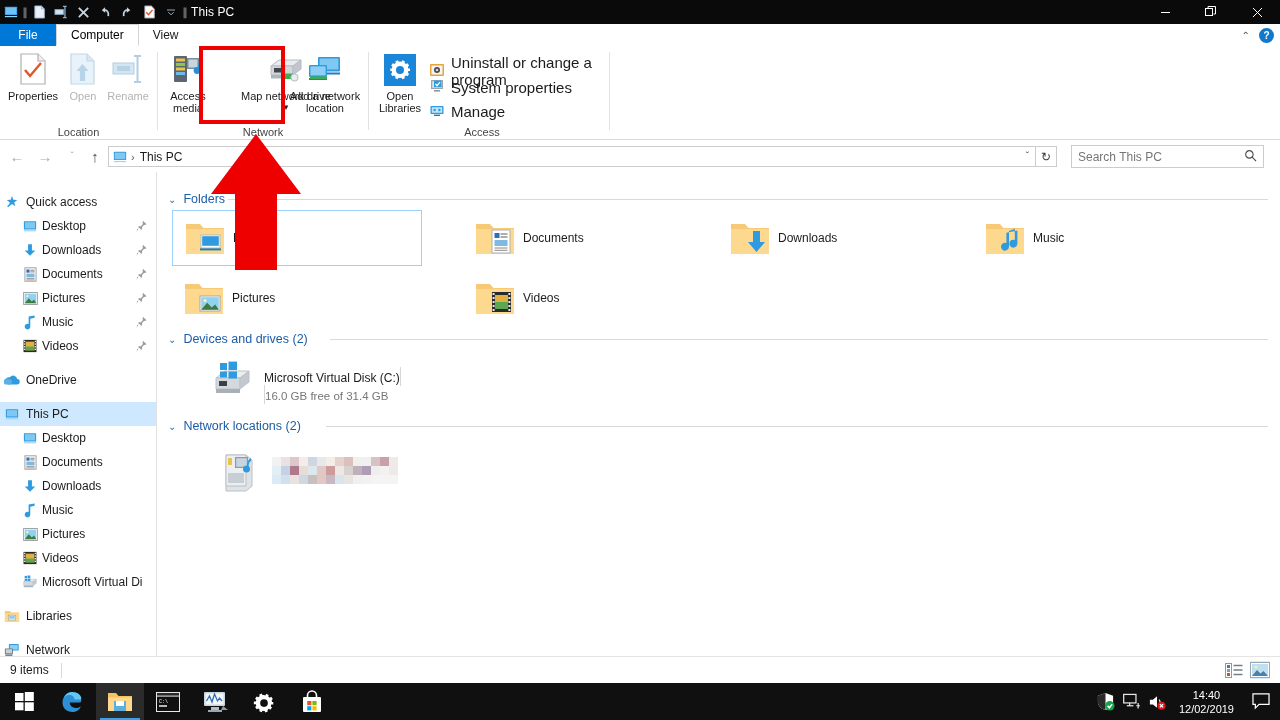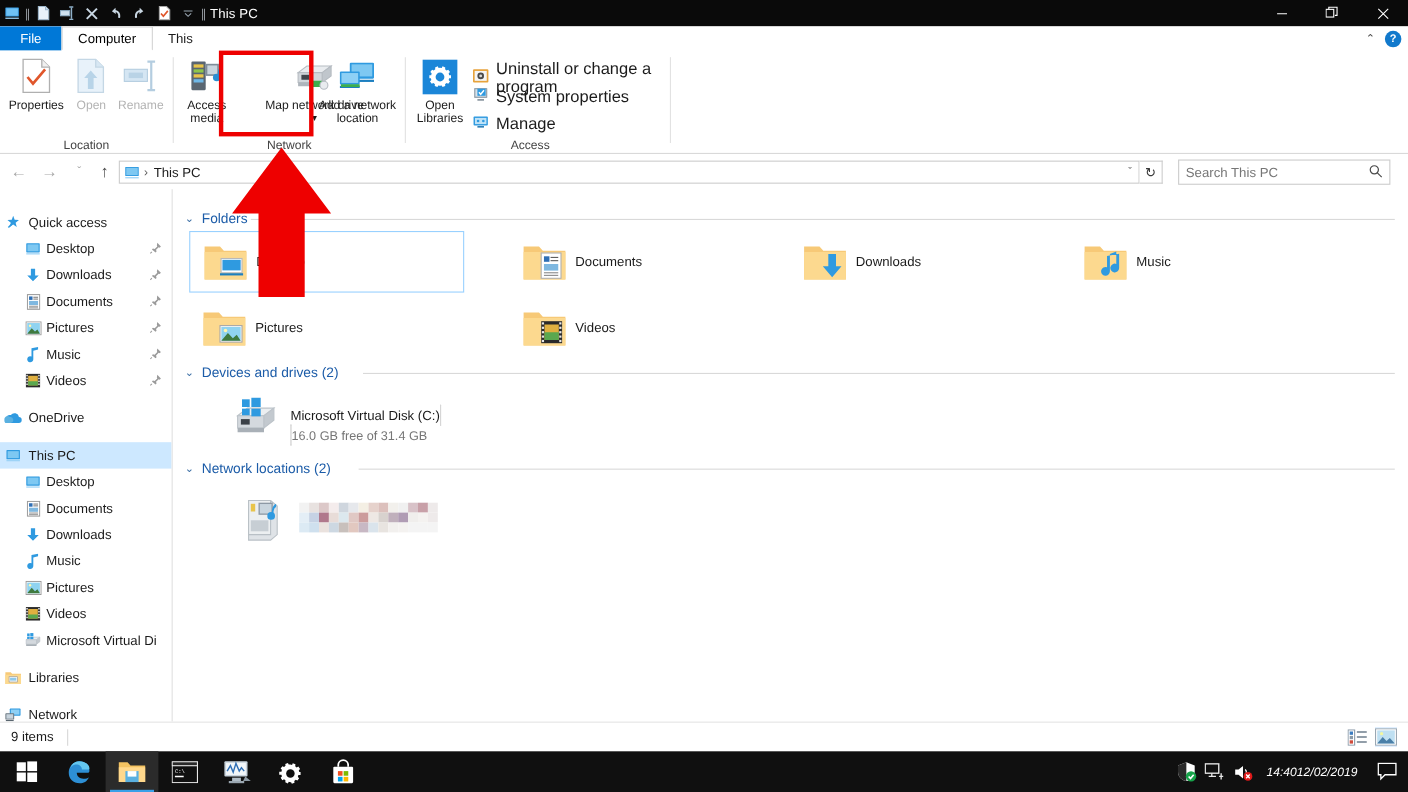--- a/index.html
+++ b/index.html
@@ -150,21 +150,21 @@
   .view-btn { width:20px; height:18px; display:flex; align-items:center; justify-content:center;}
   .view-btn.active { background:#ddeeff; }
 
   
   .taskbar { position:absolute; left:0; top:683px; width:1280px; height:37px; background:#101010; display:flex; align-items:center;}
   .tbk-btn { width:48px; height:37px; display:flex; align-items:center; justify-content:center; position:relative;}
   .tbk-btn.active { background:#2b2b2b; }
   .tbk-btn.active::after { content:""; position:absolute; bottom:0; left:4px; right:4px; height:2px; background:#3aa0e8; }
   .tray { margin-left:auto; display:flex; align-items:center; height:37px; }
   .tray-ico { width:26px; height:37px; display:flex; align-items:center; justify-content:center; position:relative;}
-  .clock { display:flex; flex-direction:row; align-items:center; justify-content:center; color:#fff; font-size:11px; line-height:14px; padding:0 8px;font-style:italic; }
+  .clock { display:flex; flex-direction:column; align-items:center; justify-content:center; color:#fff; font-size:11px; line-height:14px; padding:0 8px; }
   .action-center { width:38px; height:37px; display:flex; align-items:center; justify-content:center;}
 
   
   .red-arrow { position:absolute; left:205px; top:132px; width:102px; height:140px; z-index:20; pointer-events:none; }
 </style>
 </head>
 <body>
 
 <div class="titlebar">
   <div class="tb-app-icon">
@@ -237,21 +237,21 @@
           <path d="M1 1l9 9M10 1l-9 9" stroke="#fff" stroke-width="1"></path>
         </svg>
     </div>
   </div>
 </div>
 
 <div class="tabs-bg"></div>
 <div class="tabs">
   <div class="tab file">File</div>
   <div class="tab active">Computer</div>
-  <div class="tab">This</div>
+  <div class="tab">View</div>
 </div>
 <div class="ribbon-right">
   <div class="chev-collapse">⌃</div>
   <div class="help-icon">?</div>
 </div>
 
 <div class="ribbon">
 
   <div class="grp" style="left:0; width:157px;">
     <div class="big-btn" style="left:8px; width:50px;">

